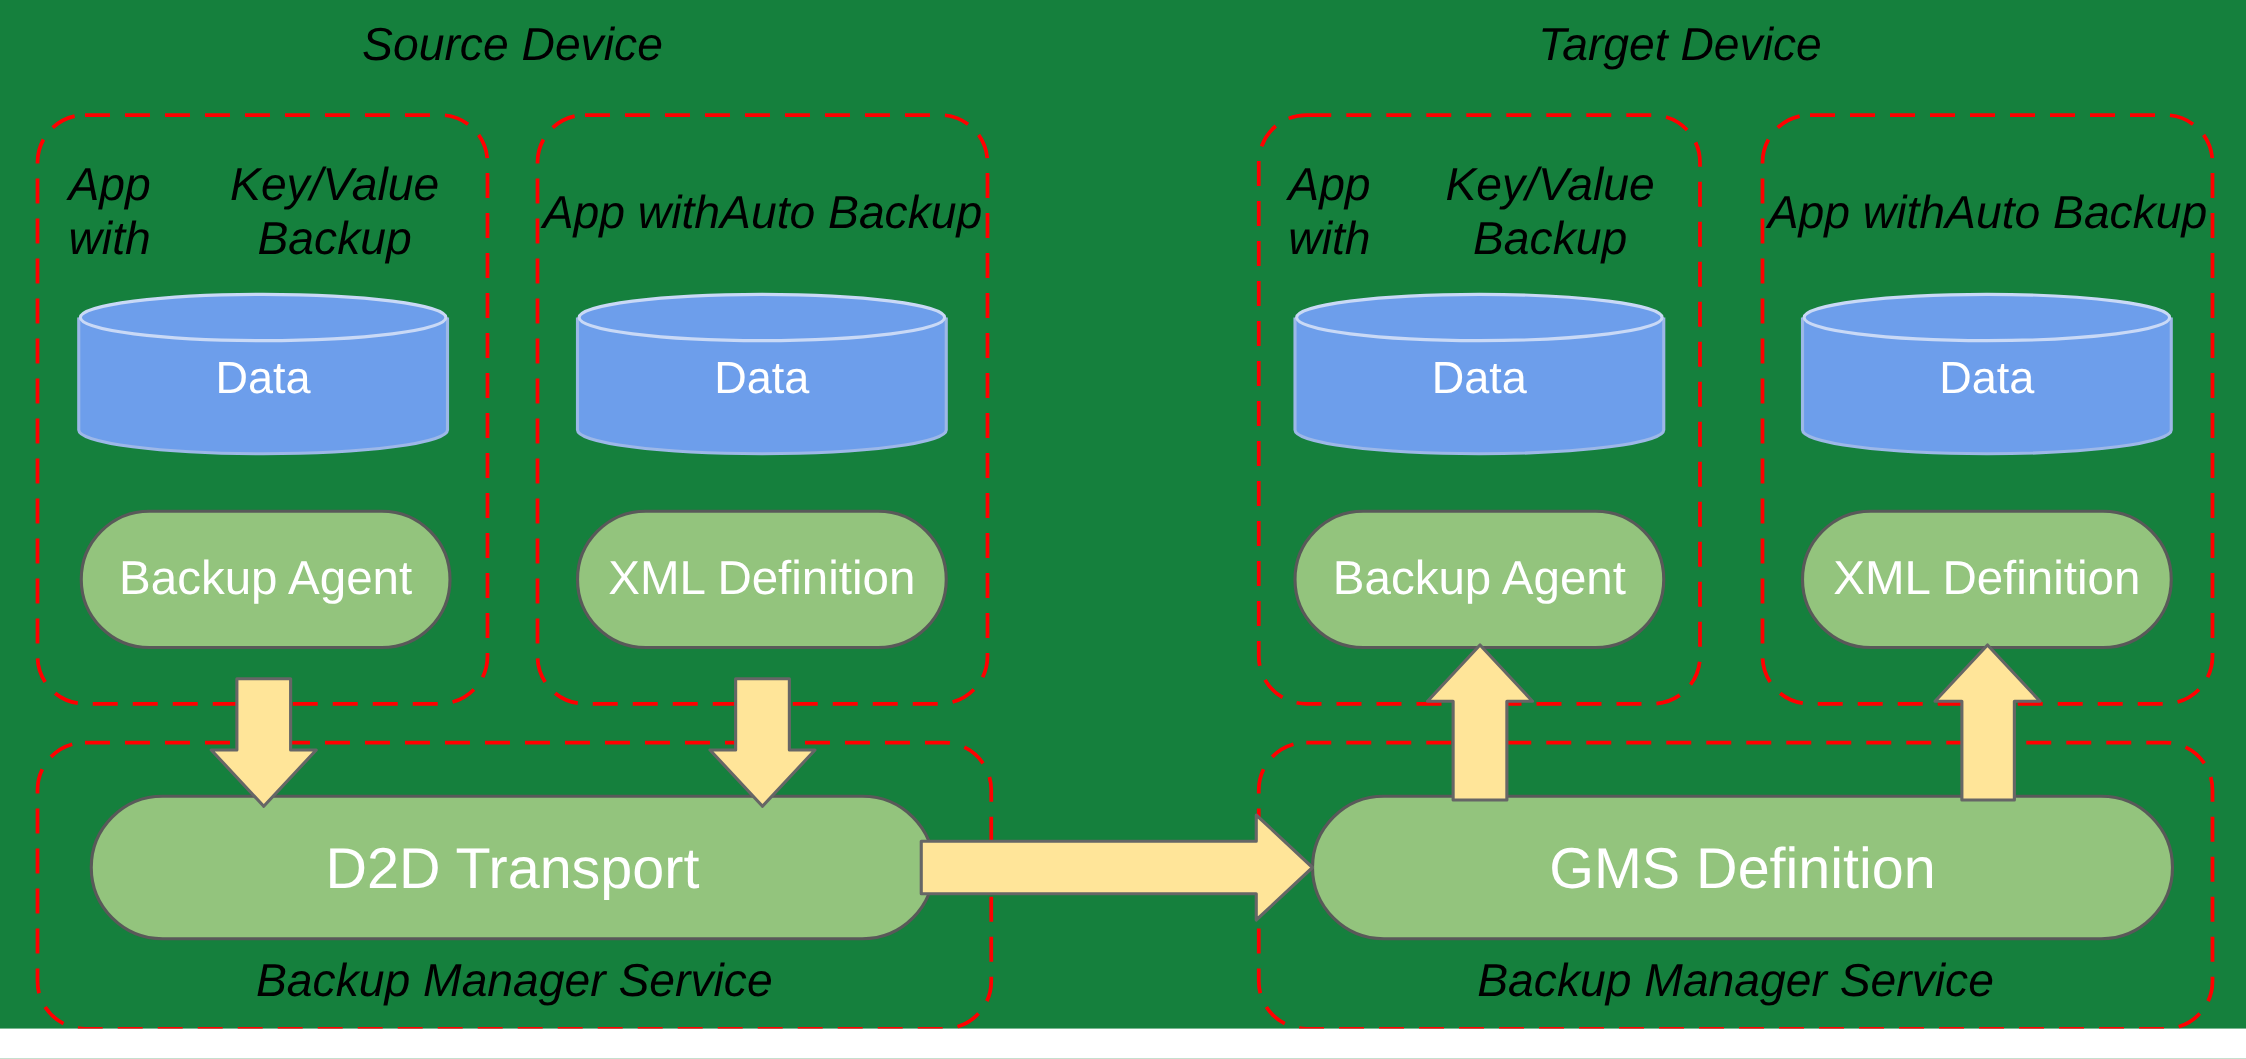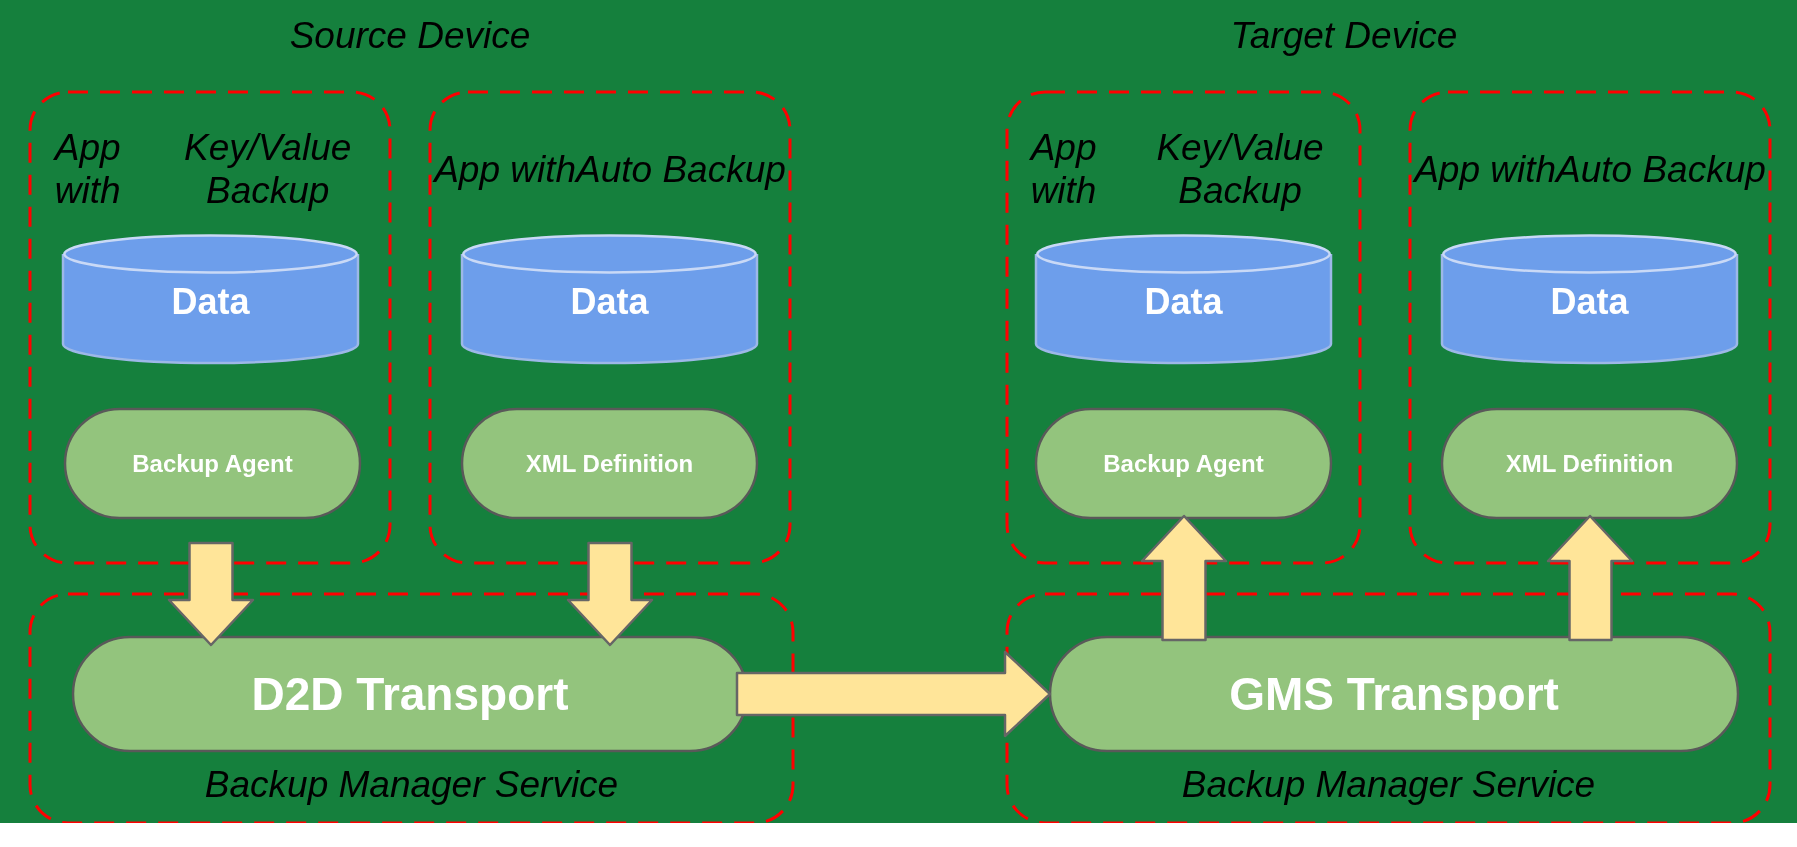--- a/index.html
+++ b/index.html
@@ -6,25 +6,25 @@
   .canvas{
     position:relative;
     width:1797px;height:823px;
     background:#15803d;
     font-family:"Liberation Sans", sans-serif;
     overflow:hidden;
   }
   .shapes{position:absolute;left:0;top:0;width:1797px;height:847px;}
   .lbl{position:absolute;display:flex;align-items:center;justify-content:center;text-align:center;}
   .italic{font-style:italic;color:#000;font-size:37px;line-height:1.16;}
-  .whitebold{color:#ffffff;font-weight:bold;white-space:nowrap;text-align:center;}
+  .whitebold{color:#ffffff;font-weight:normal;white-space:nowrap;text-align:center;}
   .device-title{height:52px;}
   .app-heading{height:90px;flex-direction:row;margin-top:19px;}
   .data-label{font-size:36px;}
-  .pill-label{font-size:24px;}
+  .pill-label{font-size:38px;}
   .transport-label{font-size:46px;}
 </style>
 </head>
 <body>
 
 <div class="canvas">
 
   <svg class="shapes" width="1797" height="847" viewBox="0 0 1797 847" xmlns="http://www.w3.org/2000/svg">
 
     <rect x="30" y="92" width="360" height="471" rx="38" fill="none" stroke="#ff0000" stroke-width="3" stroke-dasharray="20 12"></rect>
@@ -100,17 +100,17 @@
       <div>App with</div>
       <div>Auto Backup</div>
     </div>
 
     <div class="lbl whitebold data-label" style="left:1036px;top:266px;width:295px;height:72px;">Data</div>
     <div class="lbl whitebold data-label" style="left:1442px;top:266px;width:295px;height:72px;">Data</div>
 
     <div class="lbl whitebold pill-label" style="left:1036px;top:409px;width:295px;height:109px;">Backup Agent</div>
     <div class="lbl whitebold pill-label" style="left:1442px;top:409px;width:295px;height:109px;">XML Definition</div>
 
-    <div class="lbl whitebold transport-label" style="left:1050px;top:637px;width:688px;height:114px;">GMS Transport</div>
+    <div class="lbl whitebold transport-label" style="left:1050px;top:637px;width:688px;height:114px;">GMS Definition</div>
     <div class="lbl italic" style="left:1007px;top:760px;width:763px;height:50px;">Backup Manager Service</div>
   </div>
 
 </div>
 
 </body></html>

